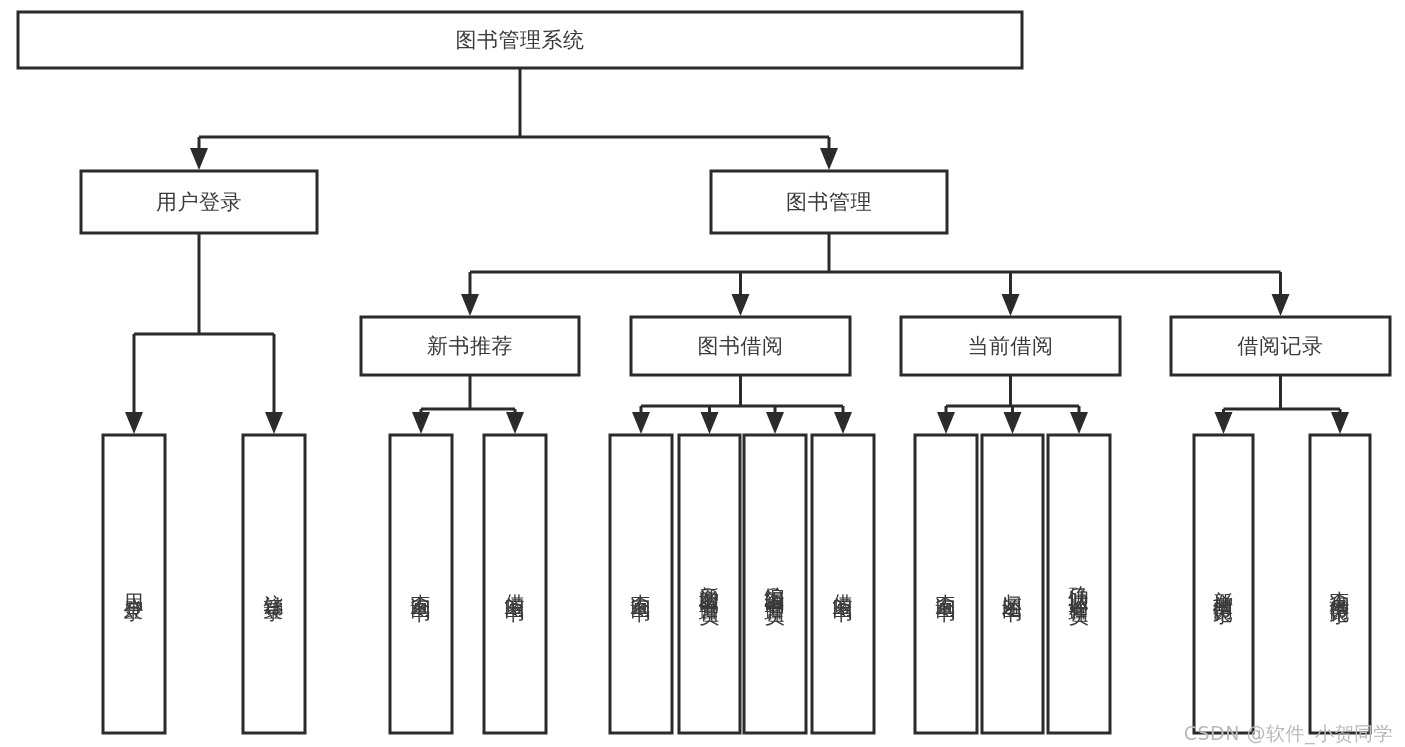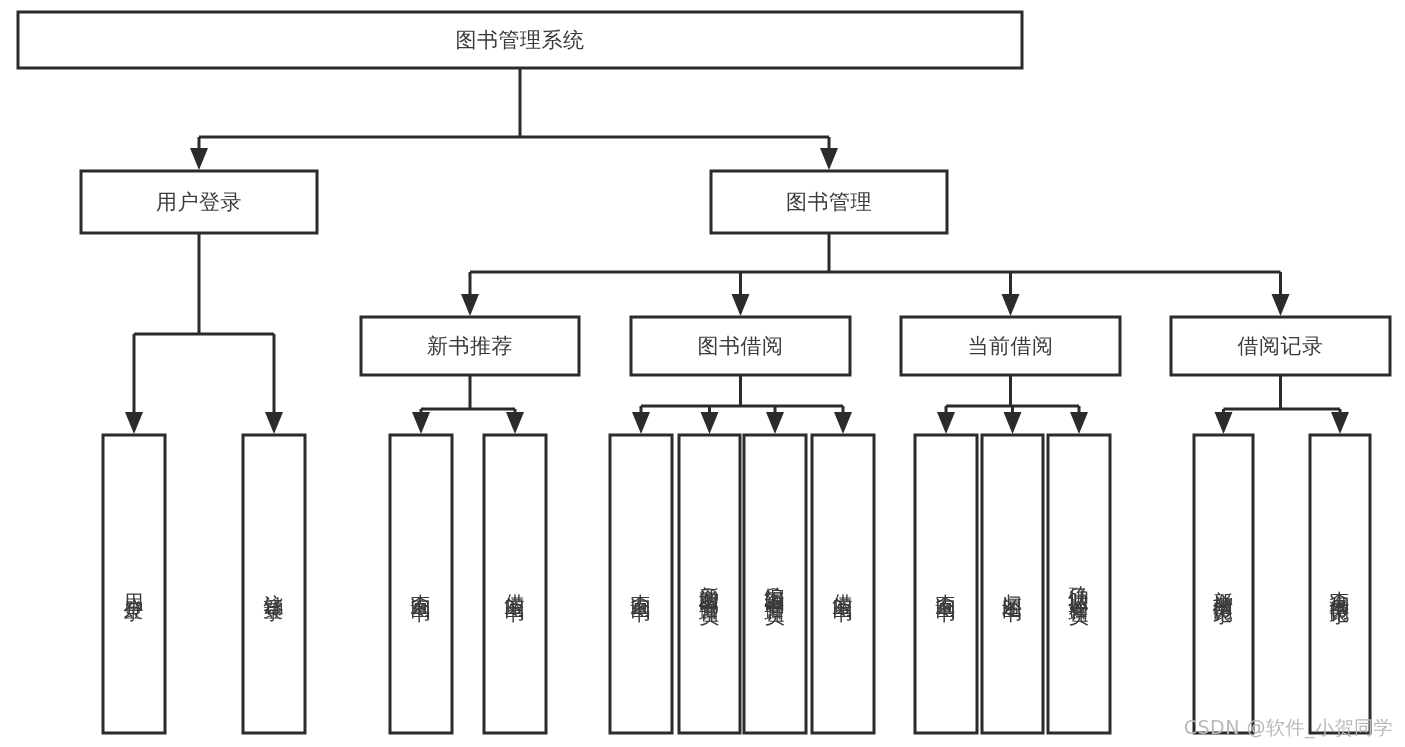--- a/index.html
+++ b/index.html
@@ -41,21 +41,21 @@
     stroke:#2b2b2b;
     stroke-width:3;
     fill:none;
     stroke-linecap:butt;
   }
   .arrow-head{fill:#2b2b2b;stroke:none;}
 
   .watermark{
     position:absolute;
     right:12px;
-    bottom:6px;
+    bottom:0;
     font-family:"DejaVu Sans","Liberation Sans",sans-serif;
     font-size:19px;
     color:#b9b9b9;
     white-space:nowrap;
     user-select:none;
     letter-spacing:0.5px;
   }
 </style>
 </head>
 <body>

